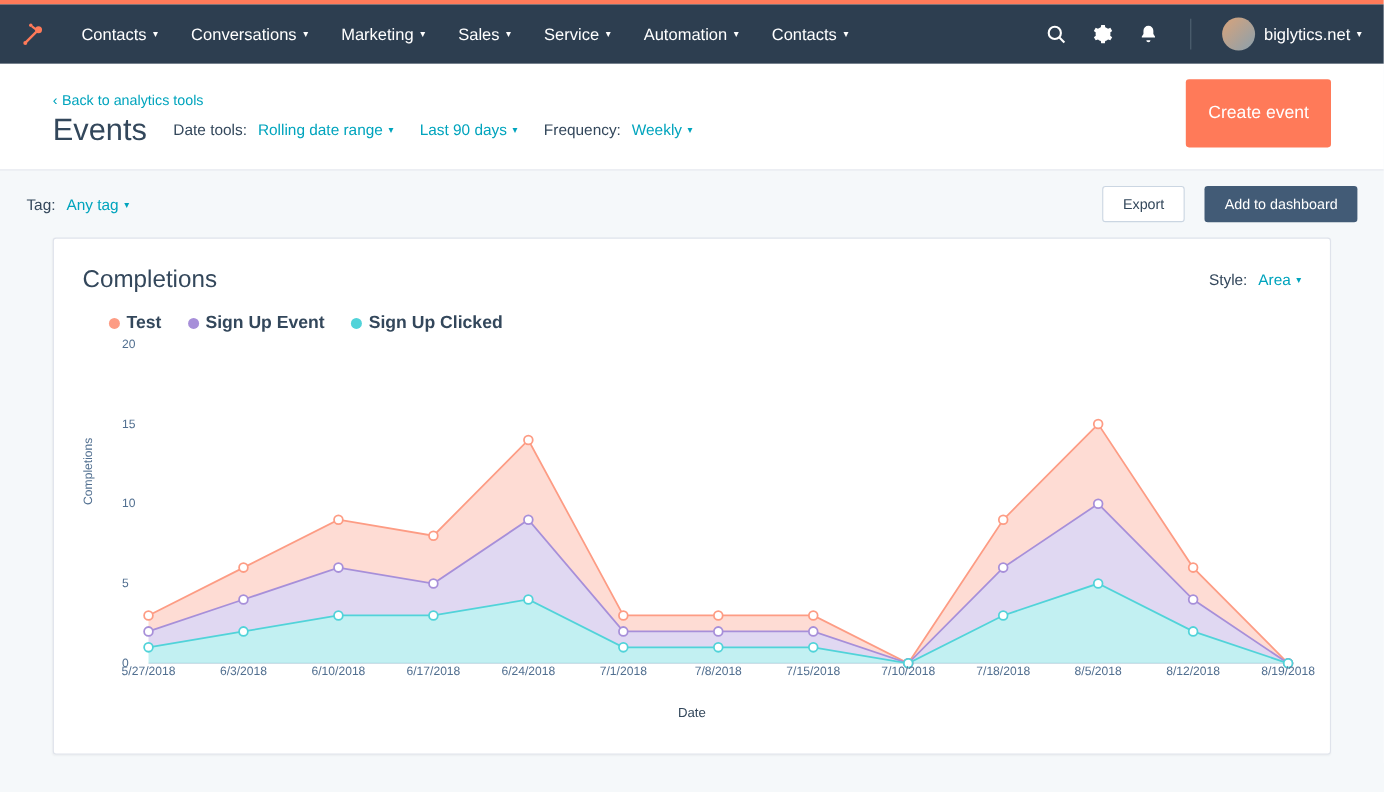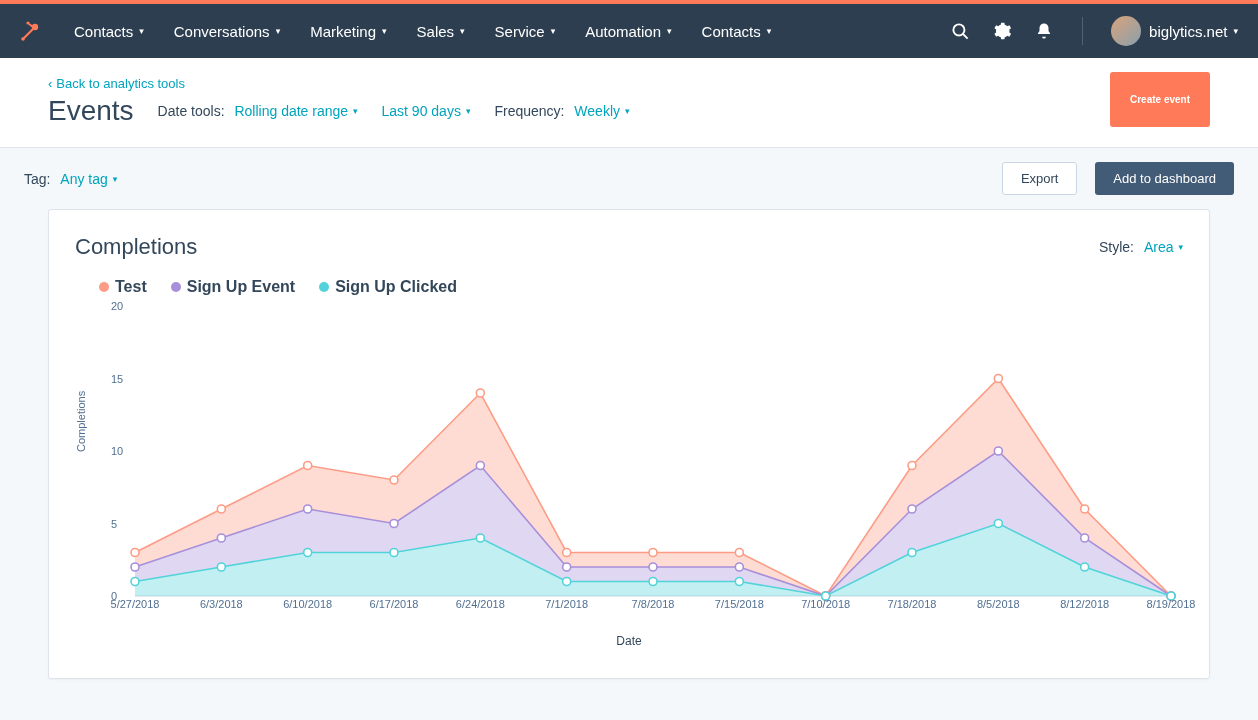--- a/index.html
+++ b/index.html
@@ -15,21 +15,21 @@
   .avatar { width: 30px; height: 30px; border-radius: 50%; background: linear-gradient(135deg,#d9a37a,#8aa0ad); margin-right: 8px; }
   .account { display: flex; align-items: center; cursor: pointer; font-size: 15px; }
 
   .subheader { background: #fff; padding: 14px 48px 20px 48px; border-bottom: 1px solid #dfe3eb; display: flex; align-items: flex-end; justify-content: space-between; }
   .sub-left { display: flex; flex-direction: column; }
   .backlink { color: #00a4bd; font-size: 13px; display: flex; align-items: center; gap: 4px; margin-bottom: 4px; cursor: pointer; }
   .title-row { display: flex; align-items: center; gap: 24px; }
   .page-title { font-size: 28px; font-weight: 400; color: #33475b; }
   .filter-label { font-size: 14px; color: #33475b; }
   .filter-val { color: #00a4bd; font-size: 14px; display: inline-flex; align-items: center; gap: 3px; cursor: pointer; margin-left: 6px; }
-  .btn-primary { background: #ff7a59; color: #fff; border: none; padding: 22px 20px; font-size: 10px; border-radius: 3px; cursor: pointer; font-weight: bold; }
+  .btn-primary { background: #ff7a59; color: #fff; border: none; padding: 22px 20px; font-size: 16px; border-radius: 3px; cursor: pointer; }
   .caret { font-size: 9px; margin-left: 2px; }
 
   .toolbar { padding: 14px 24px; display: flex; align-items: center; justify-content: space-between; }
   .btn-secondary { background: #fff; border: 1px solid #cbd6e2; color: #33475b; padding: 8px 18px; font-size: 13px; border-radius: 3px; cursor: pointer; }
   .btn-dark { background: #425b76; color: #fff; border: none; padding: 9px 18px; font-size: 13px; border-radius: 3px; cursor: pointer; margin-left: 14px; }
 
   .card { background: #fff; margin: 0 48px 30px 48px; border: 1px solid #dfe3eb; border-radius: 3px; padding: 24px 26px 30px 26px; box-shadow: 0 1px 2px rgba(0,0,0,0.04); }
   .card-head { display: flex; justify-content: space-between; align-items: center; margin-bottom: 18px; }
   .card-title { font-size: 22px; font-weight: 400; color: #33475b; }
   .legend-row { display: flex; gap: 24px; margin-bottom: 10px; margin-left: 24px; }

